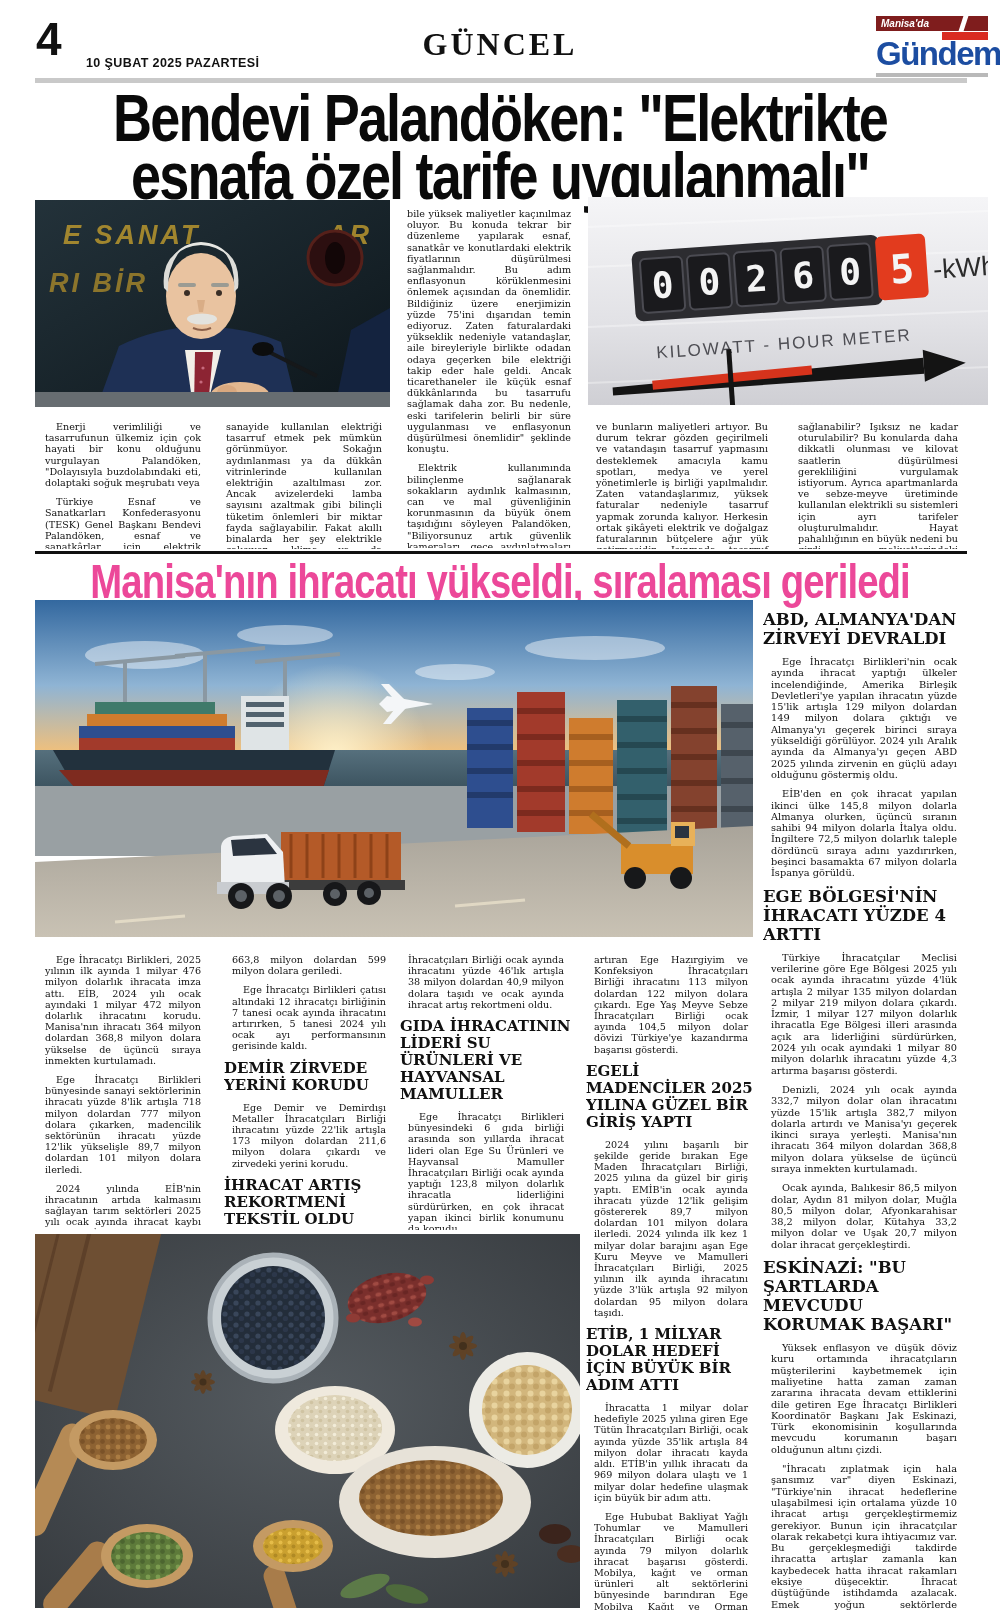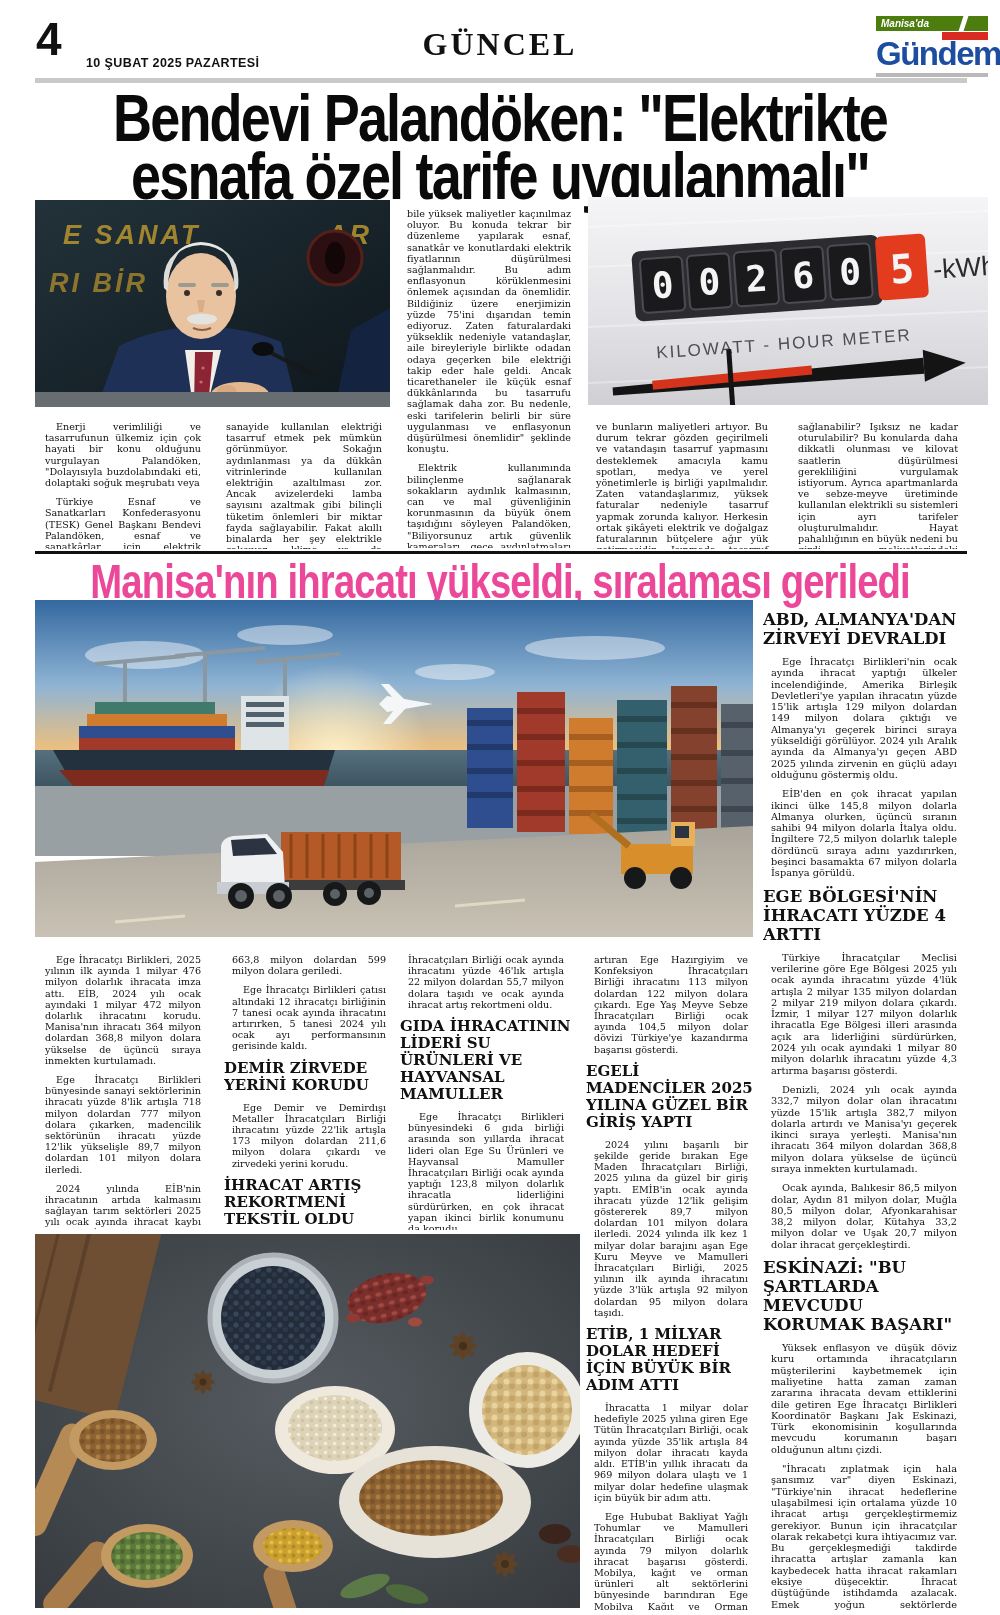--- a/index.html
+++ b/index.html
@@ -6,21 +6,21 @@
   .page{position:relative;width:1000px;height:1615px;background:#fff;overflow:hidden;
         font-family:"DejaVu Serif", serif;color:#111;}
   
   .pagenum{position:absolute;left:36px;top:16px;font-family:"Liberation Sans",sans-serif;
            font-weight:700;font-size:46px;line-height:1;}
   .pagedate{position:absolute;left:86px;top:56px;font-family:"Liberation Sans",sans-serif;
             font-weight:700;font-size:12.5px;letter-spacing:.4px;}
   .section{position:absolute;left:0;top:26px;width:100%;text-align:center;
            font-family:"Liberation Serif",serif;font-weight:700;font-size:32px;letter-spacing:3px;}
   .logo{position:absolute;left:876px;top:16px;width:112px;height:58px;}
-  .logo .band{height:15px;background:#4d7c0f;color:#fff;font-family:"Liberation Sans",sans-serif;
+  .logo .band{height:15px;background:#7f1d1d;color:#fff;font-family:"Liberation Sans",sans-serif;
               font-style:italic;font-weight:700;font-size:10px;line-height:15px;padding-left:5px;}
   .logo .band .slash{position:absolute;right:22px;top:0;width:5px;height:15px;background:#fff;transform:skewX(-18deg);}
   .logo .minired{position:absolute;right:0;top:16px;width:46px;height:8px;background:#d92b21;}
   .logo .title{font-family:"Liberation Sans",sans-serif;font-weight:700;font-size:33px;
                color:#1c4da1;letter-spacing:-1.5px;line-height:34px;margin-top:6px;text-align:center;}
   .logo .bar{height:4px;background:#b9b9b9;margin-top:2px;}
   .hrule{position:absolute;left:35px;top:78px;width:932px;height:5px;background:#c9c9c9;}
   
   .h1line{position:absolute;left:0;width:100%;text-align:center;white-space:nowrap;
           font-family:"Liberation Sans",sans-serif;font-weight:700;font-size:60px;
@@ -352,21 +352,21 @@
   </div>
   <div class="col" style="left:224px;top:946px;width:170px;height:284px">
     <p class="p cont">663,8 milyon dolardan 599 milyon dolara geriledi.</p>
     <p class="p">Ege İhracatçı Birlikleri çatısı altındaki 12 ihracatçı birliğinin 7 tanesi ocak ayında ihracatını artırırken, 5 tanesi 2024 yılı ocak ayı performansının gerisinde kaldı.</p>
     <div class="subhead">DEMİR ZİRVEDE YERİNİ KORUDU</div>
     <p class="p">Ege Demir ve Demirdışı Metaller İhracatçıları Birliği ihracatını yüzde 22'lik artışla 173 milyon dolardan 211,6 milyon dolara çıkardı ve zirvedeki yerini korudu.</p>
     <div class="subhead">İHRACAT ARTIŞ REKORTMENİ TEKSTİL OLDU</div>
     <p class="p">Ege Tekstil ve Hammaddeleri</p>
   </div>
   <div class="col" style="left:400px;top:946px;width:172px;height:284px">
-    <p class="p cont">İhracatçıları Birliği ocak ayında ihracatını yüzde 46'lık artışla 22 milyon dolardan 55,7 milyon dolara taşıdı ve ocak ayında ihracat artış rekortmeni oldu.</p>
+    <p class="p cont">İhracatçıları Birliği ocak ayında ihracatını yüzde 46'lık artışla 38 milyon dolardan 40,9 milyon dolara taşıdı ve ocak ayında ihracat artış rekortmeni oldu.</p>
     <div class="subhead">GIDA İHRACATININ LİDERİ SU ÜRÜNLERİ VE HAYVANSAL MAMULLER</div>
     <p class="p">Ege İhracatçı Birlikleri bünyesindeki 6 gıda birliği arasında son yıllarda ihracat lideri olan Ege Su Ürünleri ve Hayvansal Mamuller İhracatçıları Birliği ocak ayında yaptığı 123,8 milyon dolarlık ihracatla liderliğini sürdürürken, en çok ihracat yapan ikinci birlik konumunu da korudu.</p>
     <p class="p">Ocak ayında ihracatını yüzde 8</p>
   </div>
   <div class="col" style="left:586px;top:946px;width:170px;height:664px">
     <p class="p cont">artıran Ege Hazırgiyim ve Konfeksiyon İhracatçıları Birliği ihracatını 113 milyon dolardan 122 milyon dolara çıkardı. Ege Yaş Meyve Sebze İhracatçıları Birliği ocak ayında 104,5 milyon dolar dövizi Türkiye'ye kazandırma başarısı gösterdi.</p>
     <div class="subhead">EGELİ MADENCİLER 2025 YILINA GÜZEL BİR GİRİŞ YAPTI</div>
     <p class="p">2024 yılını başarılı bir şekilde geride bırakan Ege Maden İhracatçıları Birliği, 2025 yılına da güzel bir giriş yaptı. EMİB'in ocak ayında ihracatı yüzde 12'lik gelişim göstererek 89,7 milyon dolardan 101 milyon dolara ilerledi. 2024 yılında ilk kez 1 milyar dolar barajını aşan Ege Kuru Meyve ve Mamulleri İhracatçıları Birliği, 2025 yılının ilk ayında ihracatını yüzde 3'lük artışla 92 milyon dolardan 95 milyon dolara taşıdı.</p>
     <div class="subhead">ETİB, 1 MİLYAR DOLAR HEDEFİ İÇİN BÜYÜK BİR ADIM ATTI</div>
     <p class="p">İhracatta 1 milyar dolar hedefiyle 2025 yılına giren Ege Tütün İhracatçıları Birliği, ocak ayında yüzde 35'lik artışla 84 milyon dolar ihracatı kayda aldı. ETİB'in yıllık ihracatı da 969 milyon dolara ulaştı ve 1 milyar dolar hedefine ulaşmak için büyük bir adım attı.</p>

